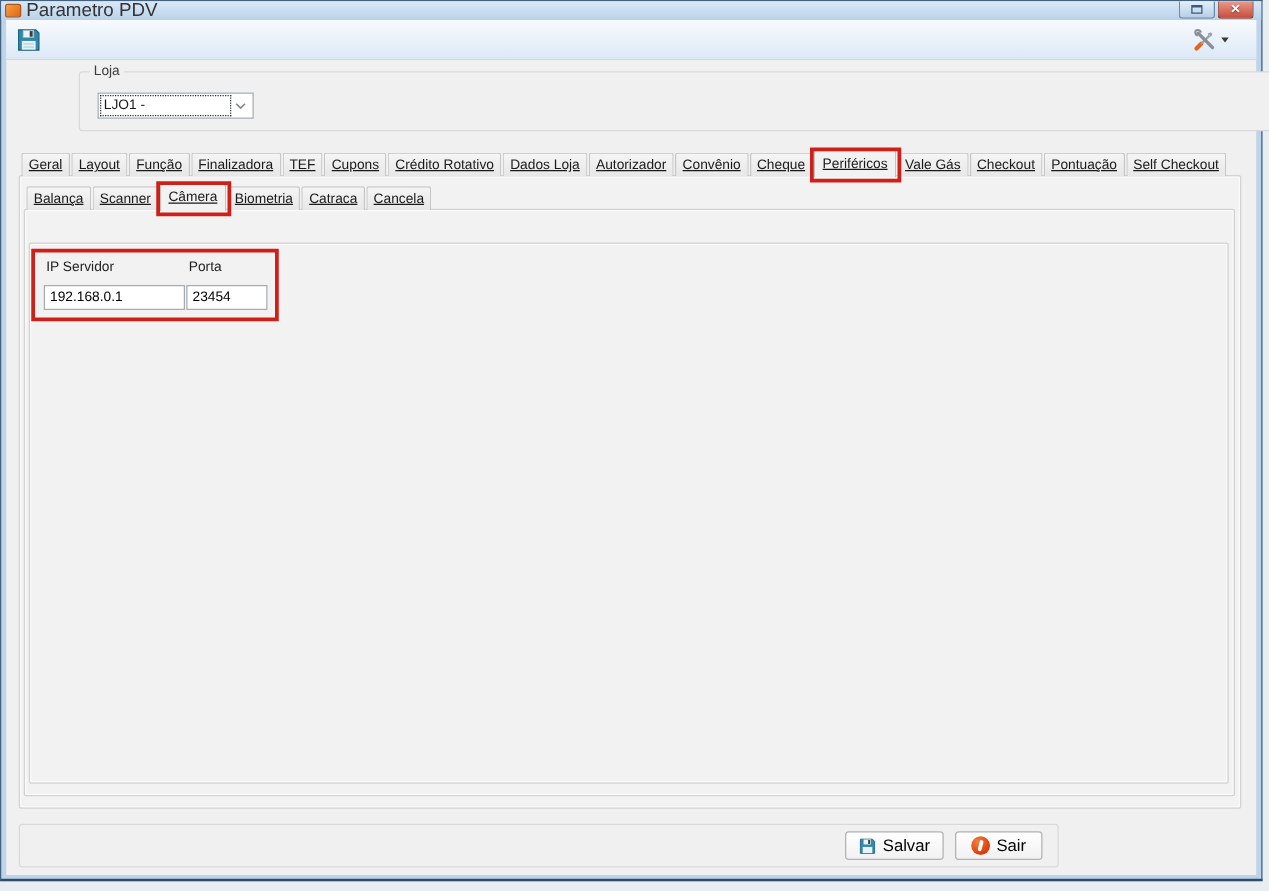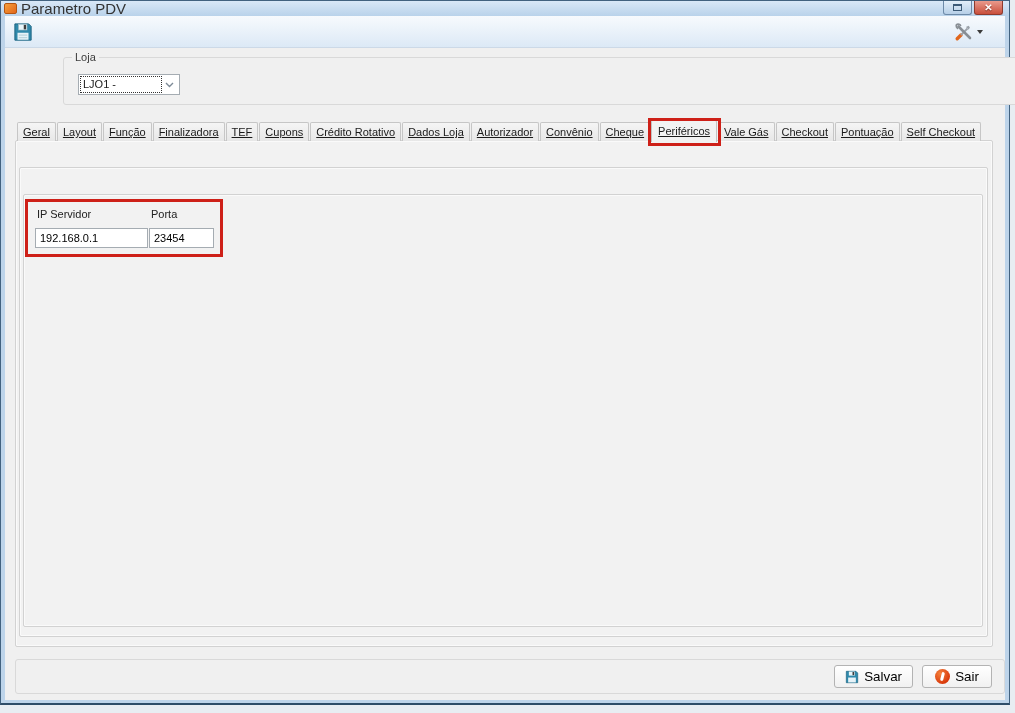--- a/index.html
+++ b/index.html
@@ -30,21 +30,21 @@
              background:linear-gradient(#f7fafd,#dce9f6); border-bottom:1px solid #ccd9e7; }
   .tb-save { position:absolute; left:6px; top:4px; width:24px; height:24px; display:flex; align-items:center; justify-content:center; cursor:pointer; }
   .tools-group { position:absolute; right:22px; top:4px; height:24px; display:flex; align-items:center; gap:3px; cursor:pointer; }
   .dd-arrow { width:0; height:0; border-left:3px solid transparent; border-right:3px solid transparent; border-top:4px solid #3a3a3a; }
 
   
   .groupbox { position:absolute; border:1px solid #d9d9d9; border-radius:3px; background:#f0f0f0;margin-left:48px; }
   .gb-label { position:absolute; top:-7px; left:8px; background:#f0f0f0; padding:0 3px; color:#3c3c3c; }
 
   
-  .combo { position:absolute; left:14px; top:16px; width:102px; height:21px; background:#fff;
+  .combo { position:absolute; left:14px; top:16px; width:125px; height:21px; background:#fff;
            border:1px solid #a5acb2; display:flex; align-items:center; padding:1px 2px; cursor:pointer; }
   .combo-val { flex:1; height:15px; line-height:15px; padding-left:2px; outline:1px dotted #333; }
   .combo-chevron { width:16px; display:flex; align-items:center; justify-content:center; }
 
   
   .tabstrip { position:absolute; display:flex; align-items:flex-end; height:22px;text-decoration:underline; }
   .tab { position:relative; height:19px; line-height:18px; padding:0 5px; margin-right:1px;
          background:linear-gradient(#f5f5f5,#e7e7e7); border:1px solid #c6c6c6; border-bottom:none;
          border-radius:2px 2px 0 0; white-space:nowrap; cursor:pointer; }
   .tab.selected { height:22px; line-height:21px; padding:0 6px; background:#f2f2f2;
@@ -56,21 +56,21 @@
   .page { position:absolute; background:#f2f2f2; border:1px solid #d2d2d2; border-radius:2px;
           box-shadow:inset 0 0 0 1px #fafafa; }
 
   
   .fld-label { position:absolute; color:#222; z-index:7; }
   .fld-input { position:absolute; height:20px; border:1px solid #a5acb2; background:#fff;
                font-family:Liberation Sans, sans-serif; font-size:11px; padding:0 4px; z-index:7; }
   .annot-rect { position:absolute; border:3px solid var(--annot,#ce2018); z-index:30; pointer-events:none; }
 
   
-  .footer { position:absolute; left:10px; top:643px; width:990px; height:35px;
+  .footer { position:absolute; left:10px; top:643px; width:832px; height:35px;
             border:1px solid #d9d9d9; border-radius:3px; background:#f0f0f0;
             display:flex; align-items:center; justify-content:flex-end; gap:9px; padding-right:12px; }
   .btn { height:23px; min-width:70px; display:flex; align-items:center; justify-content:center; gap:5px;
          padding:0 10px; background:linear-gradient(#ffffff,#f1f1f1); border:1px solid #b3b3b3;
          border-radius:3px; cursor:pointer; }
   .exit-circle { width:15px; height:15px; border-radius:50%;
                  background:radial-gradient(circle at 35% 30%, #f4813c, #da3b0c 70%);
                  display:flex; align-items:center; justify-content:center; }
   .exit-bar { width:3px; height:9px; background:#fff; border-radius:2px; transform:rotate(14deg); }
 </style>
@@ -143,20 +143,28 @@
         <div class="tab">Convênio</div>
         <div class="tab">Cheque</div>
         <div class="tab selected highlighted">Periféricos</div>
         <div class="tab">Vale Gás</div>
         <div class="tab">Checkout</div>
         <div class="tab">Pontuação</div>
         <div class="tab">Self Checkout</div>
       </div>
 
     <div class="page z3" style="left:14px; top:151px; width:969px; height:470px;"></div>
+    <div class="tabstrip z4" style="left:16px; top:130px;">
+        <div class="tab">Balança</div>
+        <div class="tab">Scanner</div>
+        <div class="tab selected highlighted">Câmera</div>
+        <div class="tab">Biometria</div>
+        <div class="tab">Catraca</div>
+        <div class="tab">Cancela</div>
+      </div>
 
     <div class="page z4" style="left:18px; top:178px; width:960px; height:433px;"></div>
 
     <span class="fld-label" style="left:32px; top:192px;">IP Servidor</span>
     <input class="fld-input" style="left: 30px; top: 212px; width: 113px;" value="192.168.0.1">
     <span class="fld-label" style="left:146px; top:192px;">Porta</span>
     <input class="fld-input" style="left: 144px; top: 212px; width: 65px;" value="23454">
 
     <div class="annot-rect" style="left:20px; top:183px; width:198px; height:58px;"></div>
 

